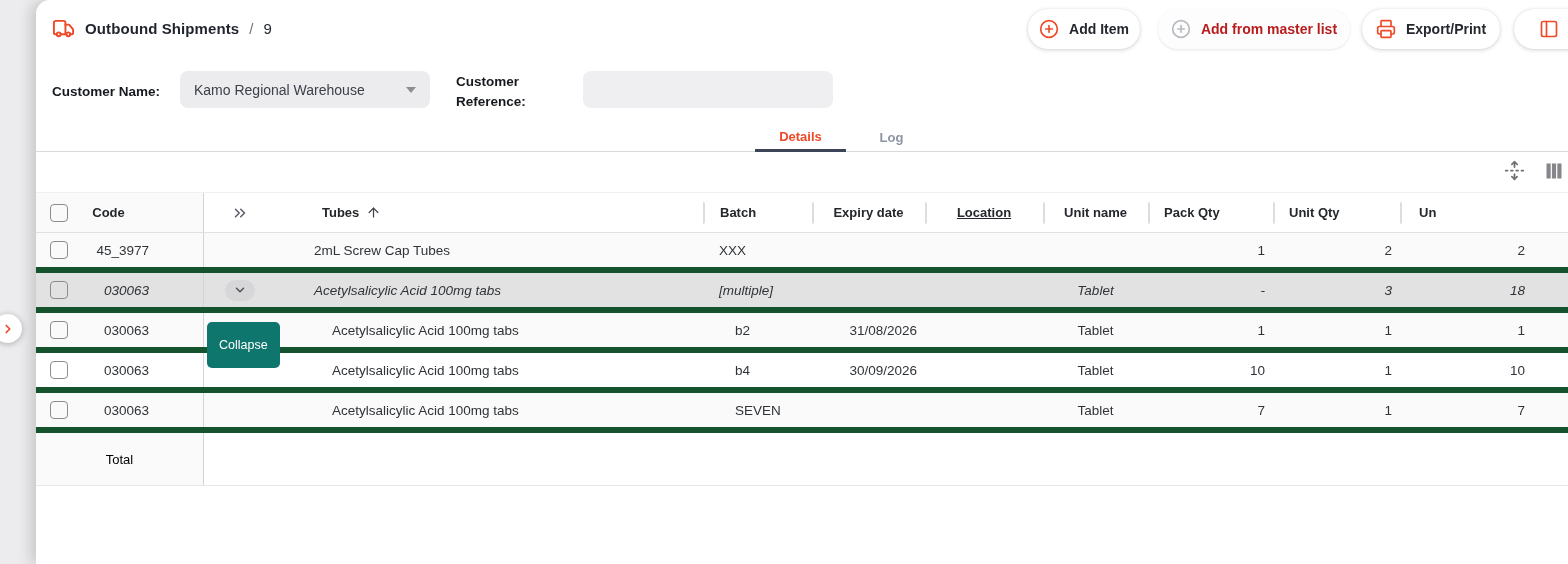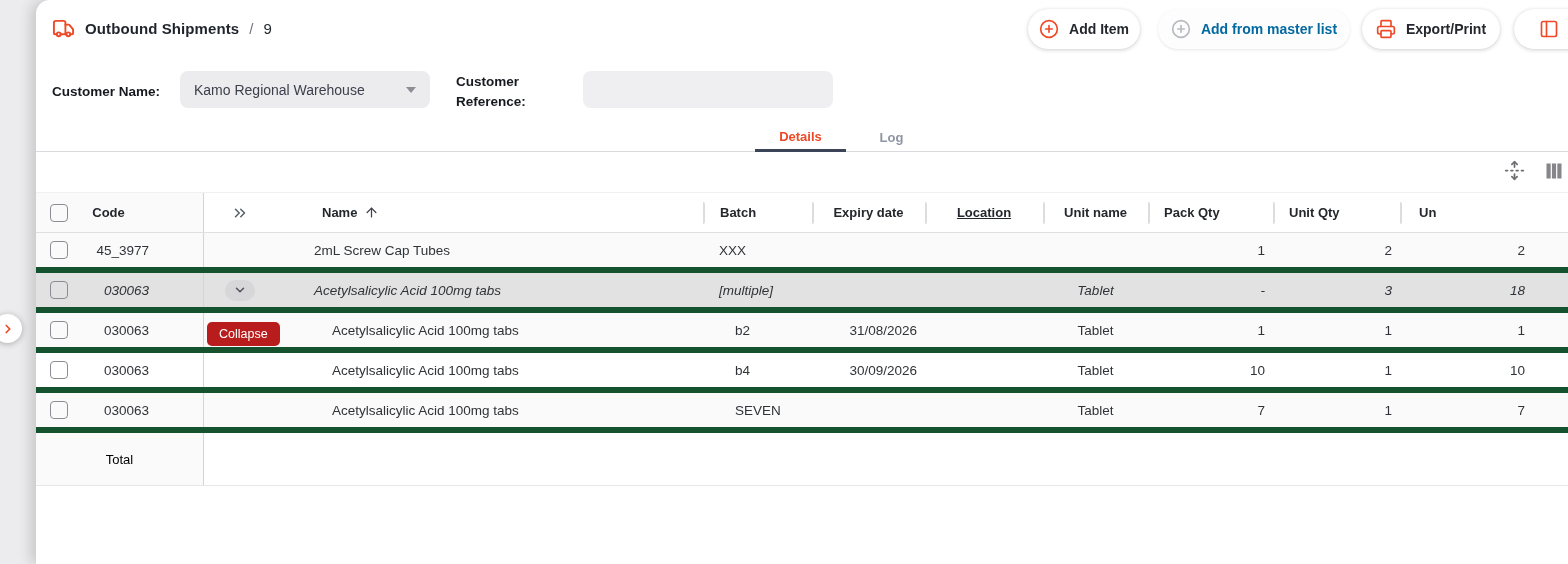--- a/index.html
+++ b/index.html
@@ -27,21 +27,21 @@
   .title-group { position:absolute; left:16px; top:17px; display:flex; align-items:center; gap:10px; }
   .page-title { font-size:15px; font-weight:bold; color:#1f242c; letter-spacing:.1px; }
   .title-sep { font-size:15px; color:#70757d; }
   .title-count { font-size:15px; color:#23272e; }
   .pill {
     position:absolute; top:9px; height:40px; border-radius:21px; background:#fff;
     box-shadow:0 1px 4px rgba(0,0,0,.18), 0 0 1px rgba(0,0,0,.10);
     display:flex; align-items:center; justify-content:center; gap:10px;
     font-size:14px; font-weight:bold; color:#24282e; white-space:nowrap; border:none; cursor:pointer;
   }
-  .pill.disabled { color:#0369a1; box-shadow:0 1px 3px rgba(0,0,0,.10); background:#fdfdfd; cursor:default; }
+  .pill.disabled { color:#b91c1c; box-shadow:0 1px 3px rgba(0,0,0,.10); background:#fdfdfd; cursor:default; }
   .pill .picon { display:flex; }
   .btn-add-item   { left:992px;  width:112px; }
   .btn-master     { left:1122px; width:192px; }
   .btn-export     { left:1326px; width:138px; }
   .btn-more       { left:1478px; width:130px; justify-content:flex-start; padding-left:25px; }
   .accent { color:#ee4a28; }
   .gray-ic { color:#b7bbc1; }
   
   .filters { position:relative; height:62px; }
   .f-label { position:absolute; font-size:13.5px; font-weight:bold; color:#16191f; line-height:1.45; }
@@ -103,22 +103,22 @@
   .body-row.group .cell { font-style:italic; }
   .body-row.child .cell-name { padding-left:56px; }
   .body-row.child .cell-batch { padding-left:32px; }
   .collapse-toggle { width:30px; height:21px; border-radius:11px; background:#d7d7d9; border:none;
                      display:flex; align-items:center; justify-content:center; cursor:pointer; }
   
   .total-row { height:53px; border-bottom:1px solid #e7e7e8; background:#fff; }
   .total-row .cell-pinned { background:#fafafa; justify-content:center; padding:0; }
   .total-label { font-size:13px; color:#000000; }
   
-  .tooltip { position:absolute; left:171px; top:130px; background:#b91c1c; color:#fff; font-size:12.5px;
-             padding:5px 12px; border-radius:5px; z-index:10; }
+  .tooltip { position:absolute; left:171px; top:130px; background:#0f766e; color:#fff; font-size:12.5px;
+             padding:16px 12px; border-radius:5px; z-index:10; }
   svg { display:block; }
 </style>
 </head>
 <body>
 
 <div class="side-strip"></div>
 <button class="expand-btn">
   <span>
     <svg width="14" height="14" viewBox="0 0 24 24" fill="none" stroke="#ee4a28" stroke-width="3" stroke-linecap="round" stroke-linejoin="round">
         <path d="m9 18 6-6-6-6"></path>
@@ -236,21 +236,21 @@
       </div>
       <div class="cell cell-expand">
         <span>
           <svg width="18" height="18" viewBox="0 0 24 24" fill="none" stroke="#5a5e66" stroke-width="2" stroke-linecap="round" stroke-linejoin="round">
               <path d="m6 17 5-5-5-5"></path>
               <path d="m13 17 5-5-5-5"></path>
             </svg>
         </span>
       </div>
       <div class="cell cell-name">
-        <span>Name</span>
+        <span>Tubes</span>
         <span>
           <svg width="15" height="15" viewBox="0 0 24 24" fill="none" stroke="#3f434a" stroke-width="2" stroke-linecap="round" stroke-linejoin="round">
               <path d="M12 19V5"></path>
               <path d="m5 12 7-7 7 7"></path>
             </svg>
         </span>
       </div>
       <div class="cell cell-batch rhandle">Batch</div>
       <div class="cell cell-expiry rhandle">Expiry date</div>
       <div class="cell cell-location rhandle">Location</div>

